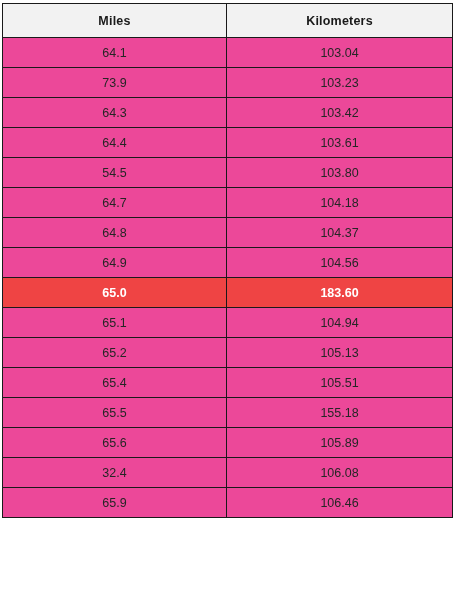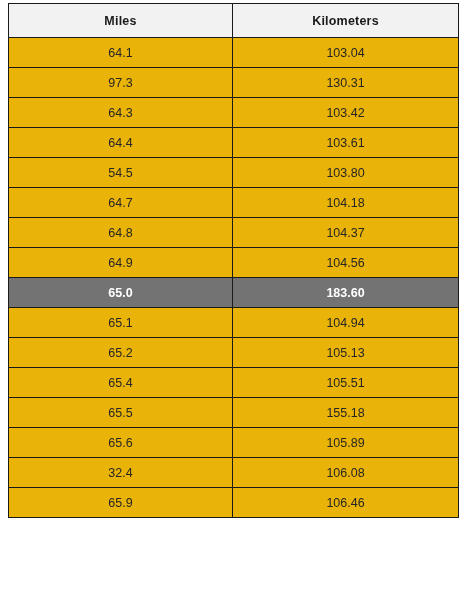--- a/index.html
+++ b/index.html
@@ -10,21 +10,21 @@
   body {
     width: 467px;
     height: 609px;
     font-family: "Liberation Sans", sans-serif;
     overflow: hidden;
   }
   .page {
     width: 467px;
     height: 609px;
     box-sizing: border-box;
-    padding: 3px 9px 0 8px;
+    padding: 3px 9px 0 2px;
     background: #ffffff;
   }
   table.conv-table {
     width: 450px;
     border-collapse: collapse;
     table-layout: fixed;
     border: 1px solid #1a1a1a;
   }
   table.conv-table col.col-miles { width: 224px; }
   table.conv-table col.col-km { width: 226px; }
@@ -42,25 +42,25 @@
     padding: 0;
   }
   tbody td {
     border: 1px solid #1a1a1a;
     height: 29px;
     font-size: 12.5px;
     font-weight: normal;
     color: #262626;
     text-align: center;
     vertical-align: middle;
-    background: #eab308;
+    background: #ec4899;
     padding: 0;
   }
   tbody tr.highlight td {
-    background: #737373;
+    background: #ef4444;
     color: #ffffff;
     font-weight: bold;
     border-color: #1a1a1a;
   }
 </style>
 </head>
 <body>
 
 <div class="page">
   <table class="conv-table">
@@ -73,22 +73,22 @@
         <th>Miles</th>
         <th>Kilometers</th>
       </tr>
     </thead>
     <tbody id="table-body">
         <tr>
           <td>64.1</td>
           <td>103.04</td>
         </tr>
         <tr>
-          <td>97.3</td>
-          <td>130.31</td>
+          <td>73.9</td>
+          <td>103.23</td>
         </tr>
         <tr>
           <td>64.3</td>
           <td>103.42</td>
         </tr>
         <tr>
           <td>64.4</td>
           <td>103.61</td>
         </tr>
         <tr>

